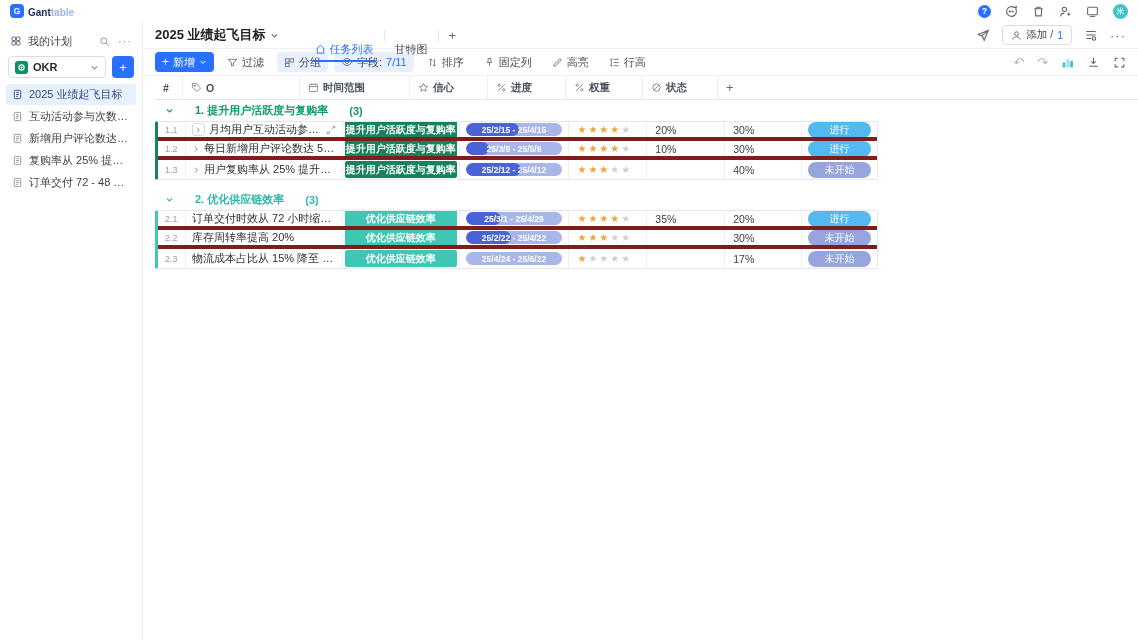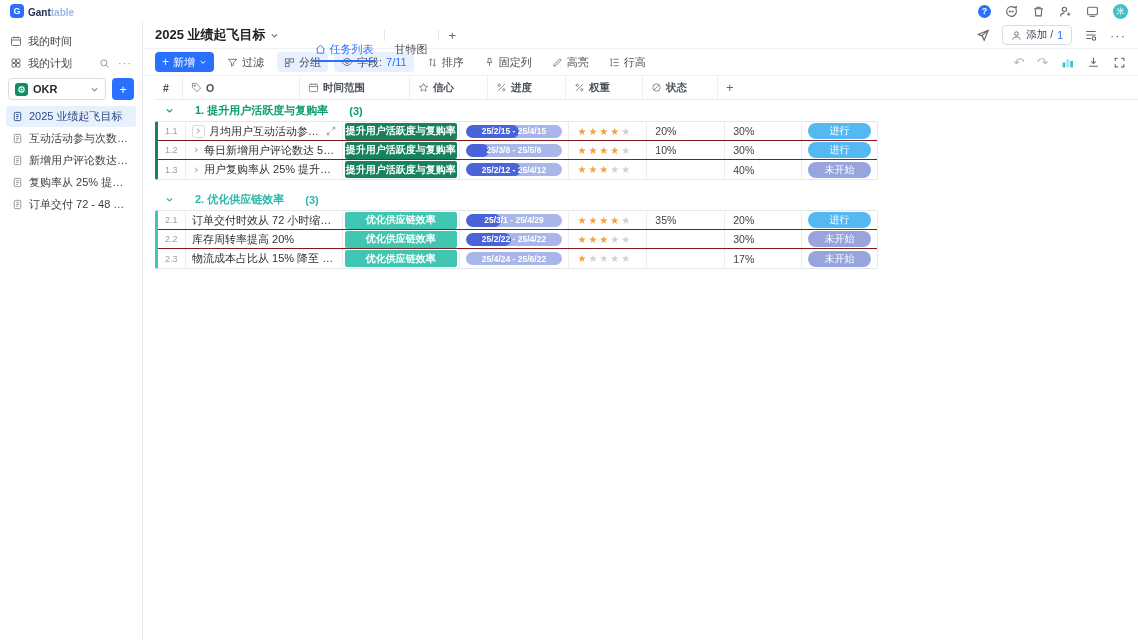--- a/index.html
+++ b/index.html
@@ -91,21 +91,21 @@
   .h-fill { flex:1; border-bottom:1px solid #e5e7eb; }
   .c-num{width:28px;} .c-kr{width:157px;} .c-o{width:117px;} .c-range{width:110px;}
   .c-conf{width:78px;} .c-prog{width:78px;} .c-weight{width:77px;} .c-status{width:75px;}
 
   .group { margin-top:0; }
   .group-head { height:21px; display:flex; align-items:center; gap:21px; padding-left:10px; cursor:pointer; }
   .g-title { font-size:11px; font-weight:bold; }
   .g-count { font-size:11px; font-weight:bold; }
   .rows { width:723px; border:1px solid #e3e6ea; border-left-width:3px; border-radius:2px;
     margin-bottom:9px; background:#fff; }
-  .trow { display:flex; height:19px; border-bottom:1px solid #7f1d1d; }
+  .trow { display:flex; height:19px; border-bottom:4px solid #7f1d1d; }
   .trow:last-child { border-bottom:none; }
   .cell { display:flex; align-items:center; border-right:1px solid #eceef1; overflow:hidden;
     cursor:default; }
   .cell:last-child { border-right:none; }
   .cell.c-num { font-size:9px; color:#9aa0a6; padding-left:7px; }
   .cell.c-kr { font-size:11px; color:#2d3136; padding:0 4px 0 6px; gap:4px; cursor:pointer; white-space:nowrap; }
   .kr-text { flex:1; overflow:hidden; text-overflow:ellipsis; }
   .toggle { color:#8b919a; display:flex; align-items:center; justify-content:center; }
   .toggle.boxed { width:13px; height:13px; border:1px solid #d6dade; border-radius:3px; background:#fff; }
   .expand-ic { color:#8a9099; margin-right:2px; }
@@ -160,27 +160,20 @@
     </span>
     <div class="avatar">米</div>
   </div>
 </div>
 
 <div class="app">
 
   <div class="sidebar">
     <div class="side-item">
       <svg class="ico" width="12" height="12" viewBox="0 0 24 24" fill="none" stroke="#6b7280" stroke-width="2">
-          <rect x="3" y="5" width="18" height="16" rx="2"></rect>
-          <path d="M8 3v4M16 3v4M3 10h18"></path>
-        </svg>
-      <span class="lbl">我的时间</span>
-    </div>
-    <div class="side-item">
-      <svg class="ico" width="12" height="12" viewBox="0 0 24 24" fill="none" stroke="#6b7280" stroke-width="2">
           <rect x="4" y="4" width="7" height="7" rx="1"></rect>
           <rect x="13" y="4" width="7" height="7" rx="1"></rect>
           <rect x="4" y="13" width="7" height="7" rx="1"></rect>
           <rect x="13" y="13" width="7" height="7" rx="1"></rect>
         </svg>
       <span class="lbl">我的计划</span>
       <span class="side-tools">
         <svg class="ico" width="11" height="11" viewBox="0 0 24 24" fill="none" stroke="currentColor" stroke-width="2">
             <circle cx="10.5" cy="10.5" r="6.5"></circle>
             <path d="M15.5 15.5L21 21"></path>

